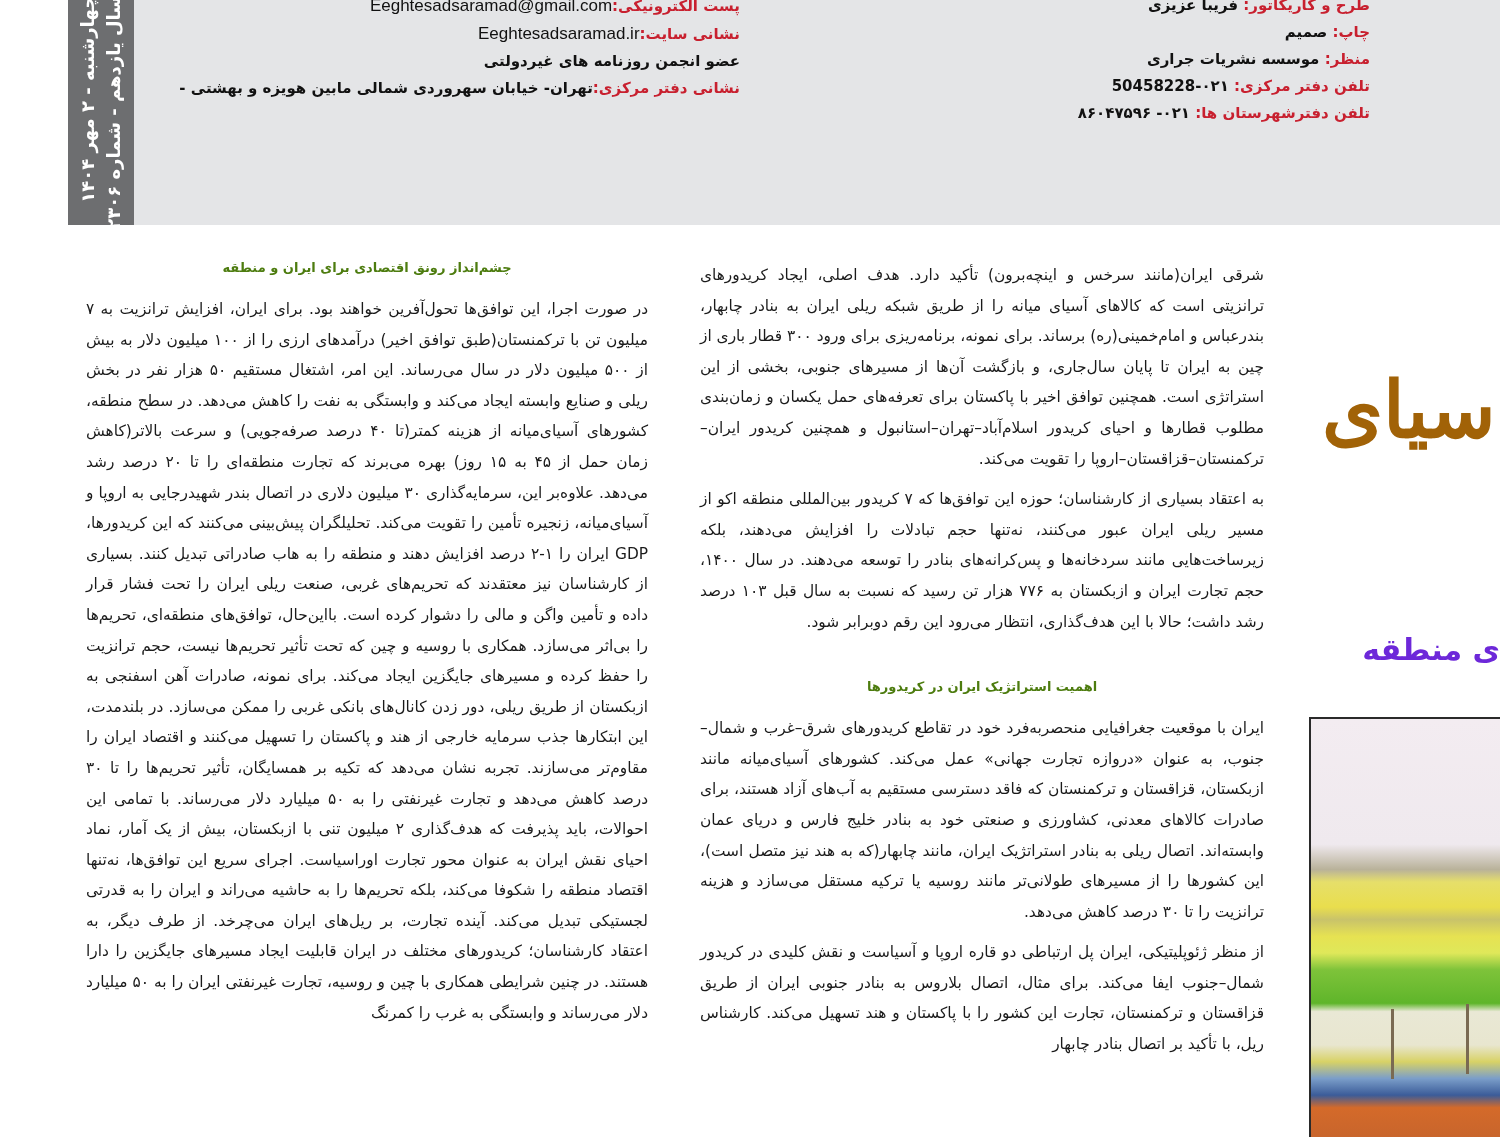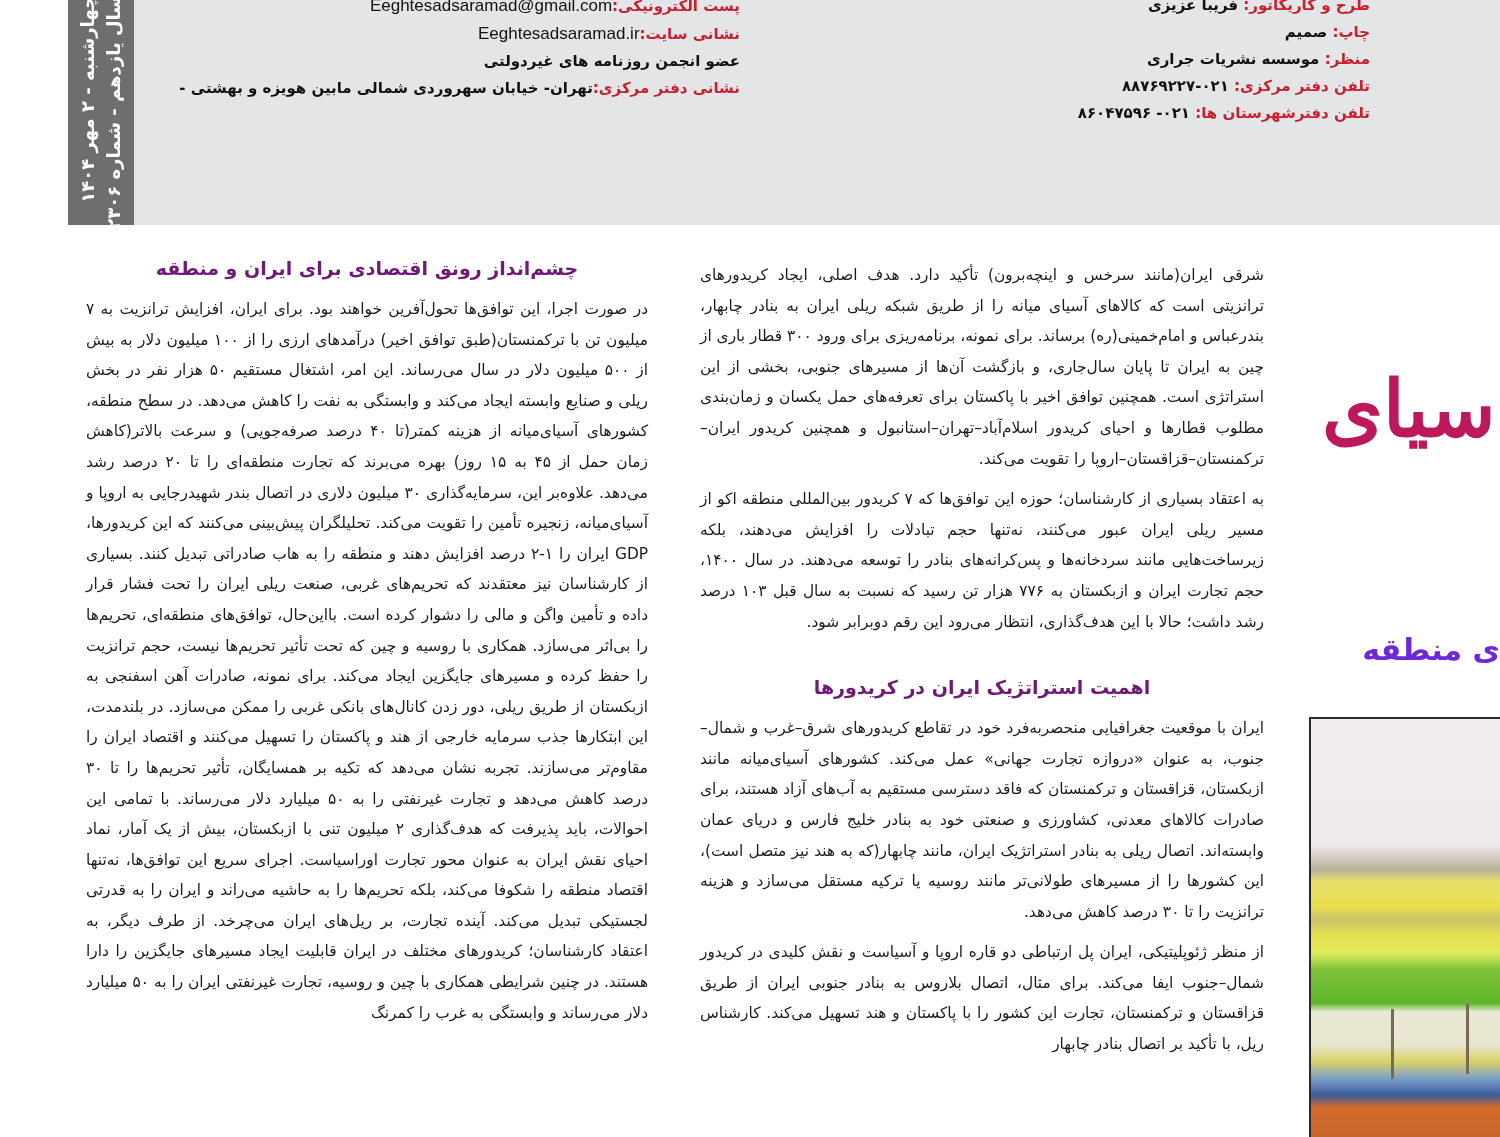--- a/index.html
+++ b/index.html
@@ -42,30 +42,30 @@
   
   .col {
     position: absolute; direction: rtl; text-align: justify;
     font-family: "DejaVu Sans", sans-serif; font-size: 15.4px; line-height: 30.6px;
     color: #1a1a1a;
   }
   .col p { margin: 10px; text-align-last: right; }
   .col.left { left: 76px; top: 252px; width: 582px; }
   .col.center { left: 690px; top: 250px; width: 584px; }
   .col h3 {
-    margin: 0; text-align: center; font-size: 19px; font-weight: bold;
-    line-height: 32px; color: #701a75;
+    margin: 0; text-align: center; font-size: 13px; font-weight: bold;
+    line-height: 32px; color: #4d7c0f;
   }
   .col.center h3 { margin-top: 34px; text-align: center; }
   
   .headline {
     position: absolute; left: 1322px; top: 360px; width: 178px; overflow: hidden;
     direction: rtl; text-align: left; white-space: nowrap;
-    font-family: Liberation Serif, serif; font-weight: bold; font-size: 78px;
-    line-height: 100px; color: #be185d;
+    font-family: Liberation Sans, sans-serif; font-weight: bold; font-size: 78px;
+    line-height: 100px; color: #a16207;
   }
   .subhead {
     position: absolute; left: 1364px; top: 628px; width: 136px; overflow: hidden;
     direction: rtl; text-align: left; white-space: nowrap;
     font-family: "DejaVu Sans", sans-serif; font-weight: bold; font-size: 30px;
     line-height: 44px; color: #6d28d9;
   }
   .photo {
     position: absolute; left: 1309px; top: 717px; width: 191px; height: 420px;
     border: 2px solid #2a2a2a; border-right: none; border-bottom: none; box-sizing: border-box;
@@ -102,21 +102,21 @@
     </div>
     <div class="row">
       <span class="lbl">نشانی دفتر مرکزی:</span><span class="val">تهران- خیابان سهروردی شمالی مابین هویزه و بهشتی -</span>
     </div>
   </div>
 
   <div class="imprint-col right">
     <div class="row"><span class="lbl">طرح و کاریکاتور:</span> <span class="val">فریبا عزیزی</span></div>
     <div class="row"><span class="lbl">چاپ:</span> <span class="val">صمیم</span></div>
     <div class="row"><span class="lbl">منظر:</span> <span class="val">موسسه نشریات جراری</span></div>
-    <div class="row"><span class="lbl">تلفن دفتر مرکزی:</span> <span class="val">۰۲۱-۸۸۷۶۹۲۲۷</span></div>
+    <div class="row"><span class="lbl">تلفن دفتر مرکزی:</span> <span class="val">۰۲۱-50458228</span></div>
     <div class="row"><span class="lbl">تلفن دفترشهرستان ها:</span> <span class="val">۰۲۱- ۸۶۰۴۷۵۹۶</span></div>
   </div>
 </div>
 
 <div class="col left">
   <h3>چشم‌انداز رونق اقتصادی برای ایران و منطقه</h3>
   <p>در صورت اجرا، این توافق‌ها تحول‌آفرین خواهند بود. برای ایران، افزایش ترانزیت به ۷ میلیون تن با ترکمنستان(طبق توافق اخیر) درآمدهای ارزی را از ۱۰۰ میلیون دلار به بیش از ۵۰۰ میلیون دلار در سال می‌رساند. این امر، اشتغال مستقیم ۵۰ هزار نفر در بخش ریلی و صنایع وابسته ایجاد می‌کند و وابستگی به نفت را کاهش می‌دهد. در سطح منطقه، کشورهای آسیای‌میانه از هزینه کمتر(تا ۴۰ درصد صرفه‌جویی) و سرعت بالاتر(کاهش زمان حمل از ۴۵ به ۱۵ روز) بهره می‌برند که تجارت منطقه‌ای را تا ۲۰ درصد رشد می‌دهد. علاوه‌بر این، سرمایه‌گذاری ۳۰ میلیون دلاری در اتصال بندر شهیدرجایی به اروپا و آسیای‌میانه، زنجیره تأمین را تقویت می‌کند. تحلیلگران پیش‌بینی می‌کنند که این کریدورها، GDP ایران را ۱-۲ درصد افزایش دهند و منطقه را به هاب صادراتی تبدیل کنند. بسیاری از کارشناسان نیز معتقدند که تحریم‌های غربی، صنعت ریلی ایران را تحت فشار قرار داده و تأمین واگن و مالی را دشوار کرده است. بااین‌حال، توافق‌های منطقه‌ای، تحریم‌ها را بی‌اثر می‌سازد. همکاری با روسیه و چین که تحت تأثیر تحریم‌ها نیست، حجم ترانزیت را حفظ کرده و مسیرهای جایگزین ایجاد می‌کند. برای نمونه، صادرات آهن اسفنجی به ازبکستان از طریق ریلی، دور زدن کانال‌های بانکی غربی را ممکن می‌سازد. در بلندمدت، این ابتکارها جذب سرمایه خارجی از هند و پاکستان را تسهیل می‌کنند و اقتصاد ایران را مقاوم‌تر می‌سازند. تجربه نشان می‌دهد که تکیه بر همسایگان، تأثیر تحریم‌ها را تا ۳۰ درصد کاهش می‌دهد و تجارت غیرنفتی را به ۵۰ میلیارد دلار می‌رساند. با تمامی این احوالات، باید پذیرفت که هدف‌گذاری ۲ میلیون تنی با ازبکستان، بیش از یک آمار، نماد احیای نقش ایران به عنوان محور تجارت اوراسیاست. اجرای سریع این توافق‌ها، نه‌تنها اقتصاد منطقه را شکوفا می‌کند، بلکه تحریم‌ها را به حاشیه می‌راند و ایران را به قدرتی لجستیکی تبدیل می‌کند. آینده تجارت، بر ریل‌های ایران می‌چرخد. از طرف دیگر، به اعتقاد کارشناسان؛ کریدورهای مختلف در ایران قابلیت ایجاد مسیرهای جایگزین را دارا هستند. در چنین شرایطی همکاری با چین و روسیه، تجارت غیرنفتی ایران را به ۵۰ میلیارد دلار می‌رساند و وابستگی به غرب را کمرنگ</p>
 </div>
 
 <div class="col center">

